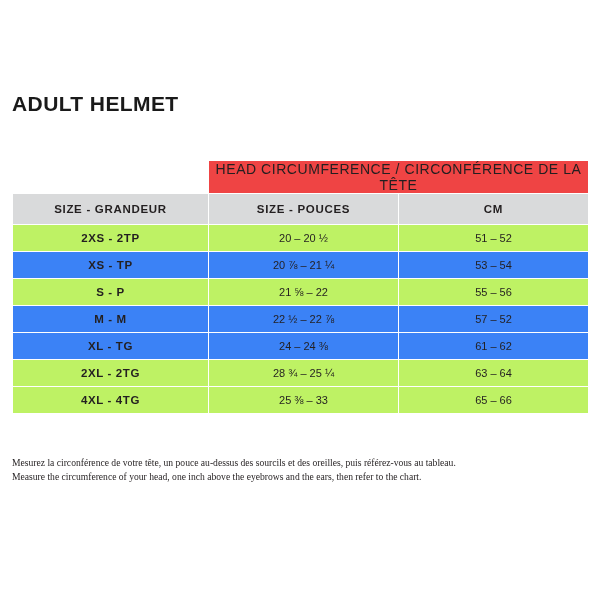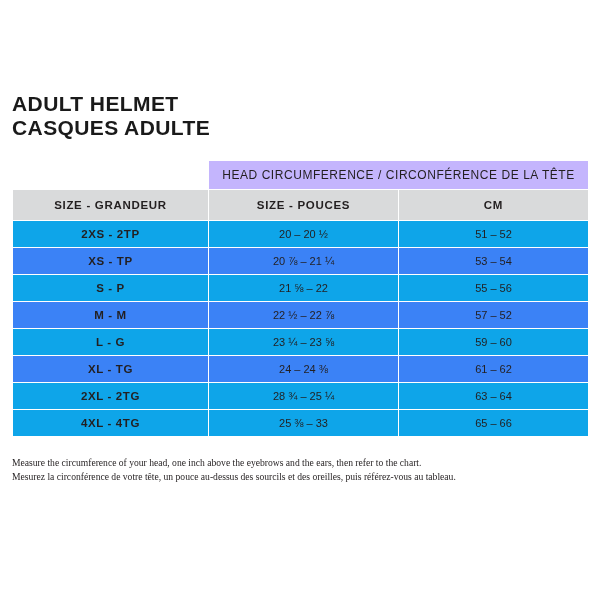--- a/index.html
+++ b/index.html
@@ -48,22 +48,22 @@
     margin: 0;
     text-align: center;
     vertical-align: middle;
   }
   .col-size { width: 196px; }
   .col-inch { width: 190px; }
   .col-cm   { width: 190px; }
 
   .hdr-span {
     height: 28px;
-    background: #c4b5fd;
-    font-size: 12px;
+    background: #ef4444;
+    font-size: 14px;
     letter-spacing: 0.55px;
     font-weight: normal;
     color: #231f20;
   }
   .hdr-blank {
     background: #ffffff;
     border: none !important;
   }
   .hdr-row td {
     height: 30px;
@@ -76,42 +76,41 @@
   .data-row td {
     height: 26px;
     font-size: 11px;
     color: #231f20;
   }
   .data-row td.size-cell {
     font-weight: bold;
     letter-spacing: 0.6px;
     font-size: 11.5px;
   }
-  .row-light td { background: #0ea5e9; }
+  .row-light td { background: #bef264; }
   .row-dark td  { background: #3b82f6; }
   .notes {
     position: absolute;
     left: 12px;
     top: 456px;
     width: 576px;
     font-family: "Liberation Serif", serif;
     font-size: 9.6px;
     line-height: 14px;
     color: #231f20;
   }
   .notes div { white-space: nowrap; }
 </style>
 </head>
 <body>
 
 <div class="page">
 
   <div class="titles">
     <div class="title-line">ADULT HELMET</div>
-    <div class="title-line">CASQUES ADULTE</div>
   </div>
 
   <table class="size-table">
     <colgroup>
       <col class="col-size">
       <col class="col-inch">
       <col class="col-cm">
     </colgroup>
     <tbody>
       <tr>
@@ -137,41 +136,36 @@
       <tr class="data-row row-light">
         <td class="size-cell">S - P</td>
         <td>21 ⅝ – 22</td>
         <td>55 – 56</td>
       </tr>
       <tr class="data-row row-dark">
         <td class="size-cell">M - M</td>
         <td>22 ½ – 22 ⅞</td>
         <td>57 – 52</td>
       </tr>
-      <tr class="data-row row-light">
-        <td class="size-cell">L - G</td>
-        <td>23 ¼ – 23 ⅝</td>
-        <td>59 – 60</td>
-      </tr>
       <tr class="data-row row-dark">
         <td class="size-cell">XL - TG</td>
         <td>24 – 24 ⅜</td>
         <td>61 – 62</td>
       </tr>
       <tr class="data-row row-light">
         <td class="size-cell">2XL - 2TG</td>
         <td>28 ¾ – 25 ¼</td>
         <td>63 – 64</td>
       </tr>
       <tr class="data-row row-light">
         <td class="size-cell">4XL - 4TG</td>
         <td>25 ⅜ – 33</td>
         <td>65 – 66</td>
       </tr>
     </tbody>
   </table>
 
   <div class="notes">
+    <div>Mesurez la circonférence de votre tête, un pouce au-dessus des sourcils et des oreilles, puis référez-vous au tableau.</div>
     <div>Measure the circumference of your head, one inch above the eyebrows and the ears, then refer to the chart.</div>
-    <div>Mesurez la circonférence de votre tête, un pouce au-dessus des sourcils et des oreilles, puis référez-vous au tableau.</div>
   </div>
 
 </div>
 
 </body></html>

